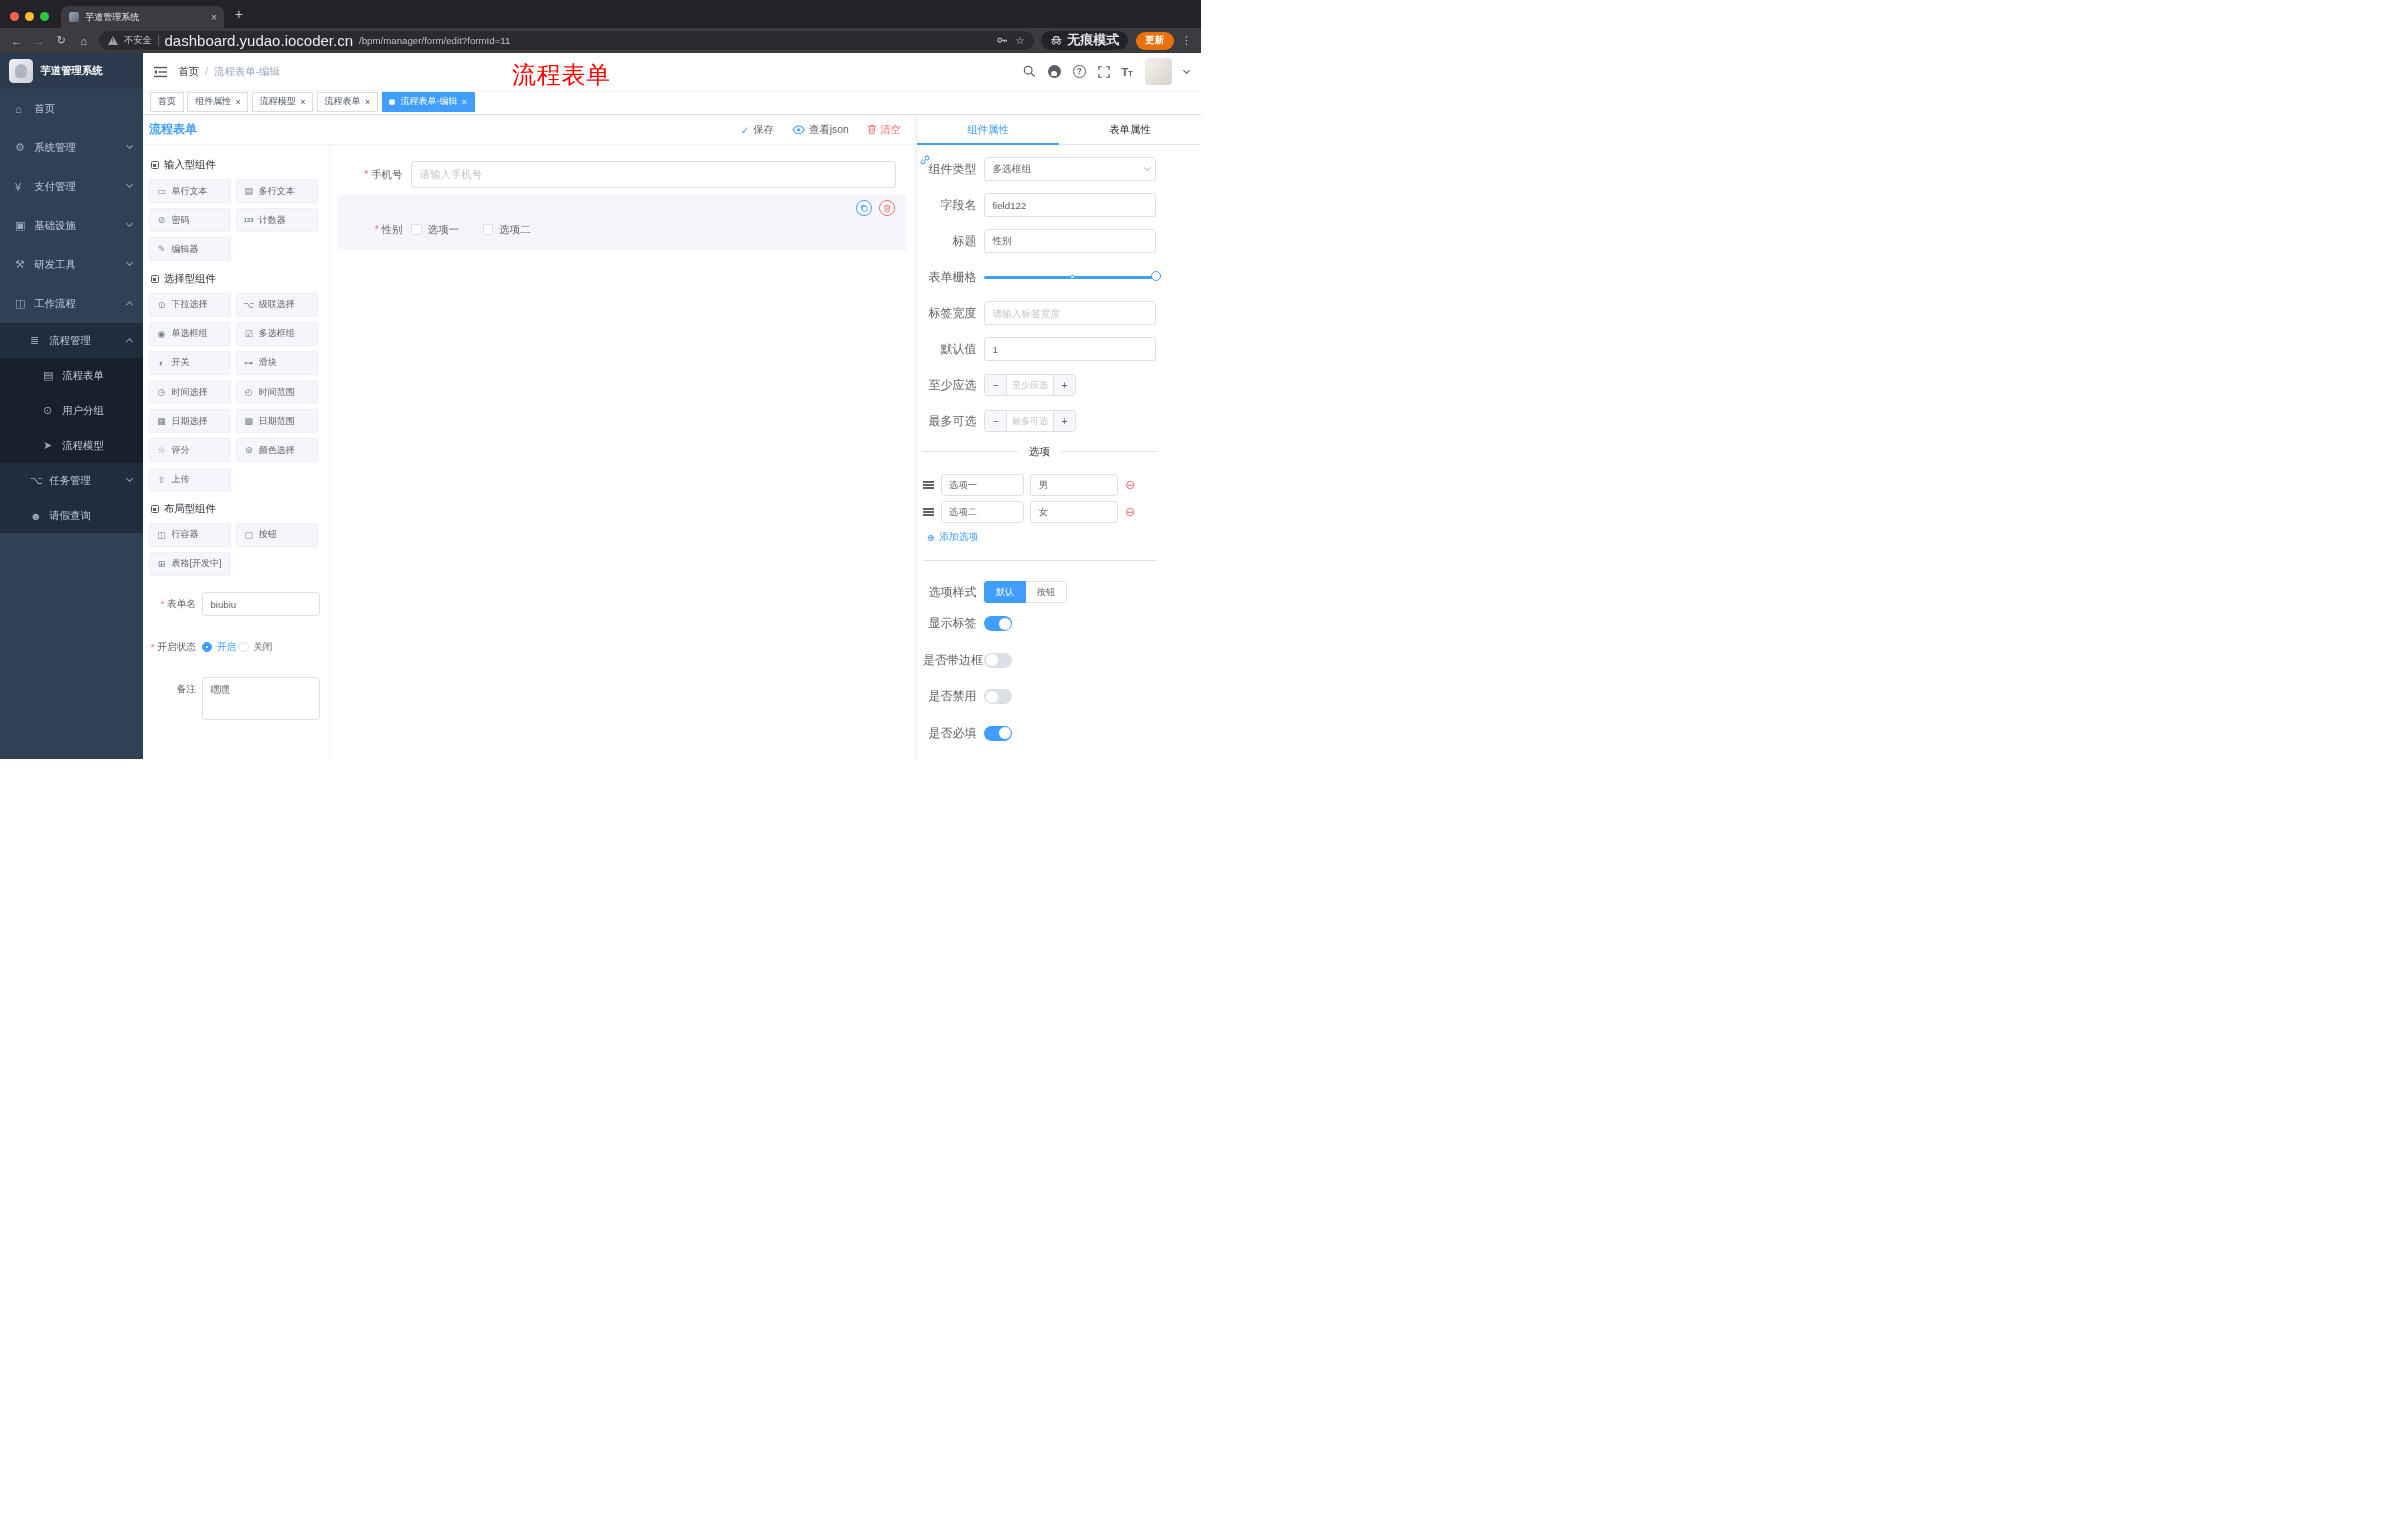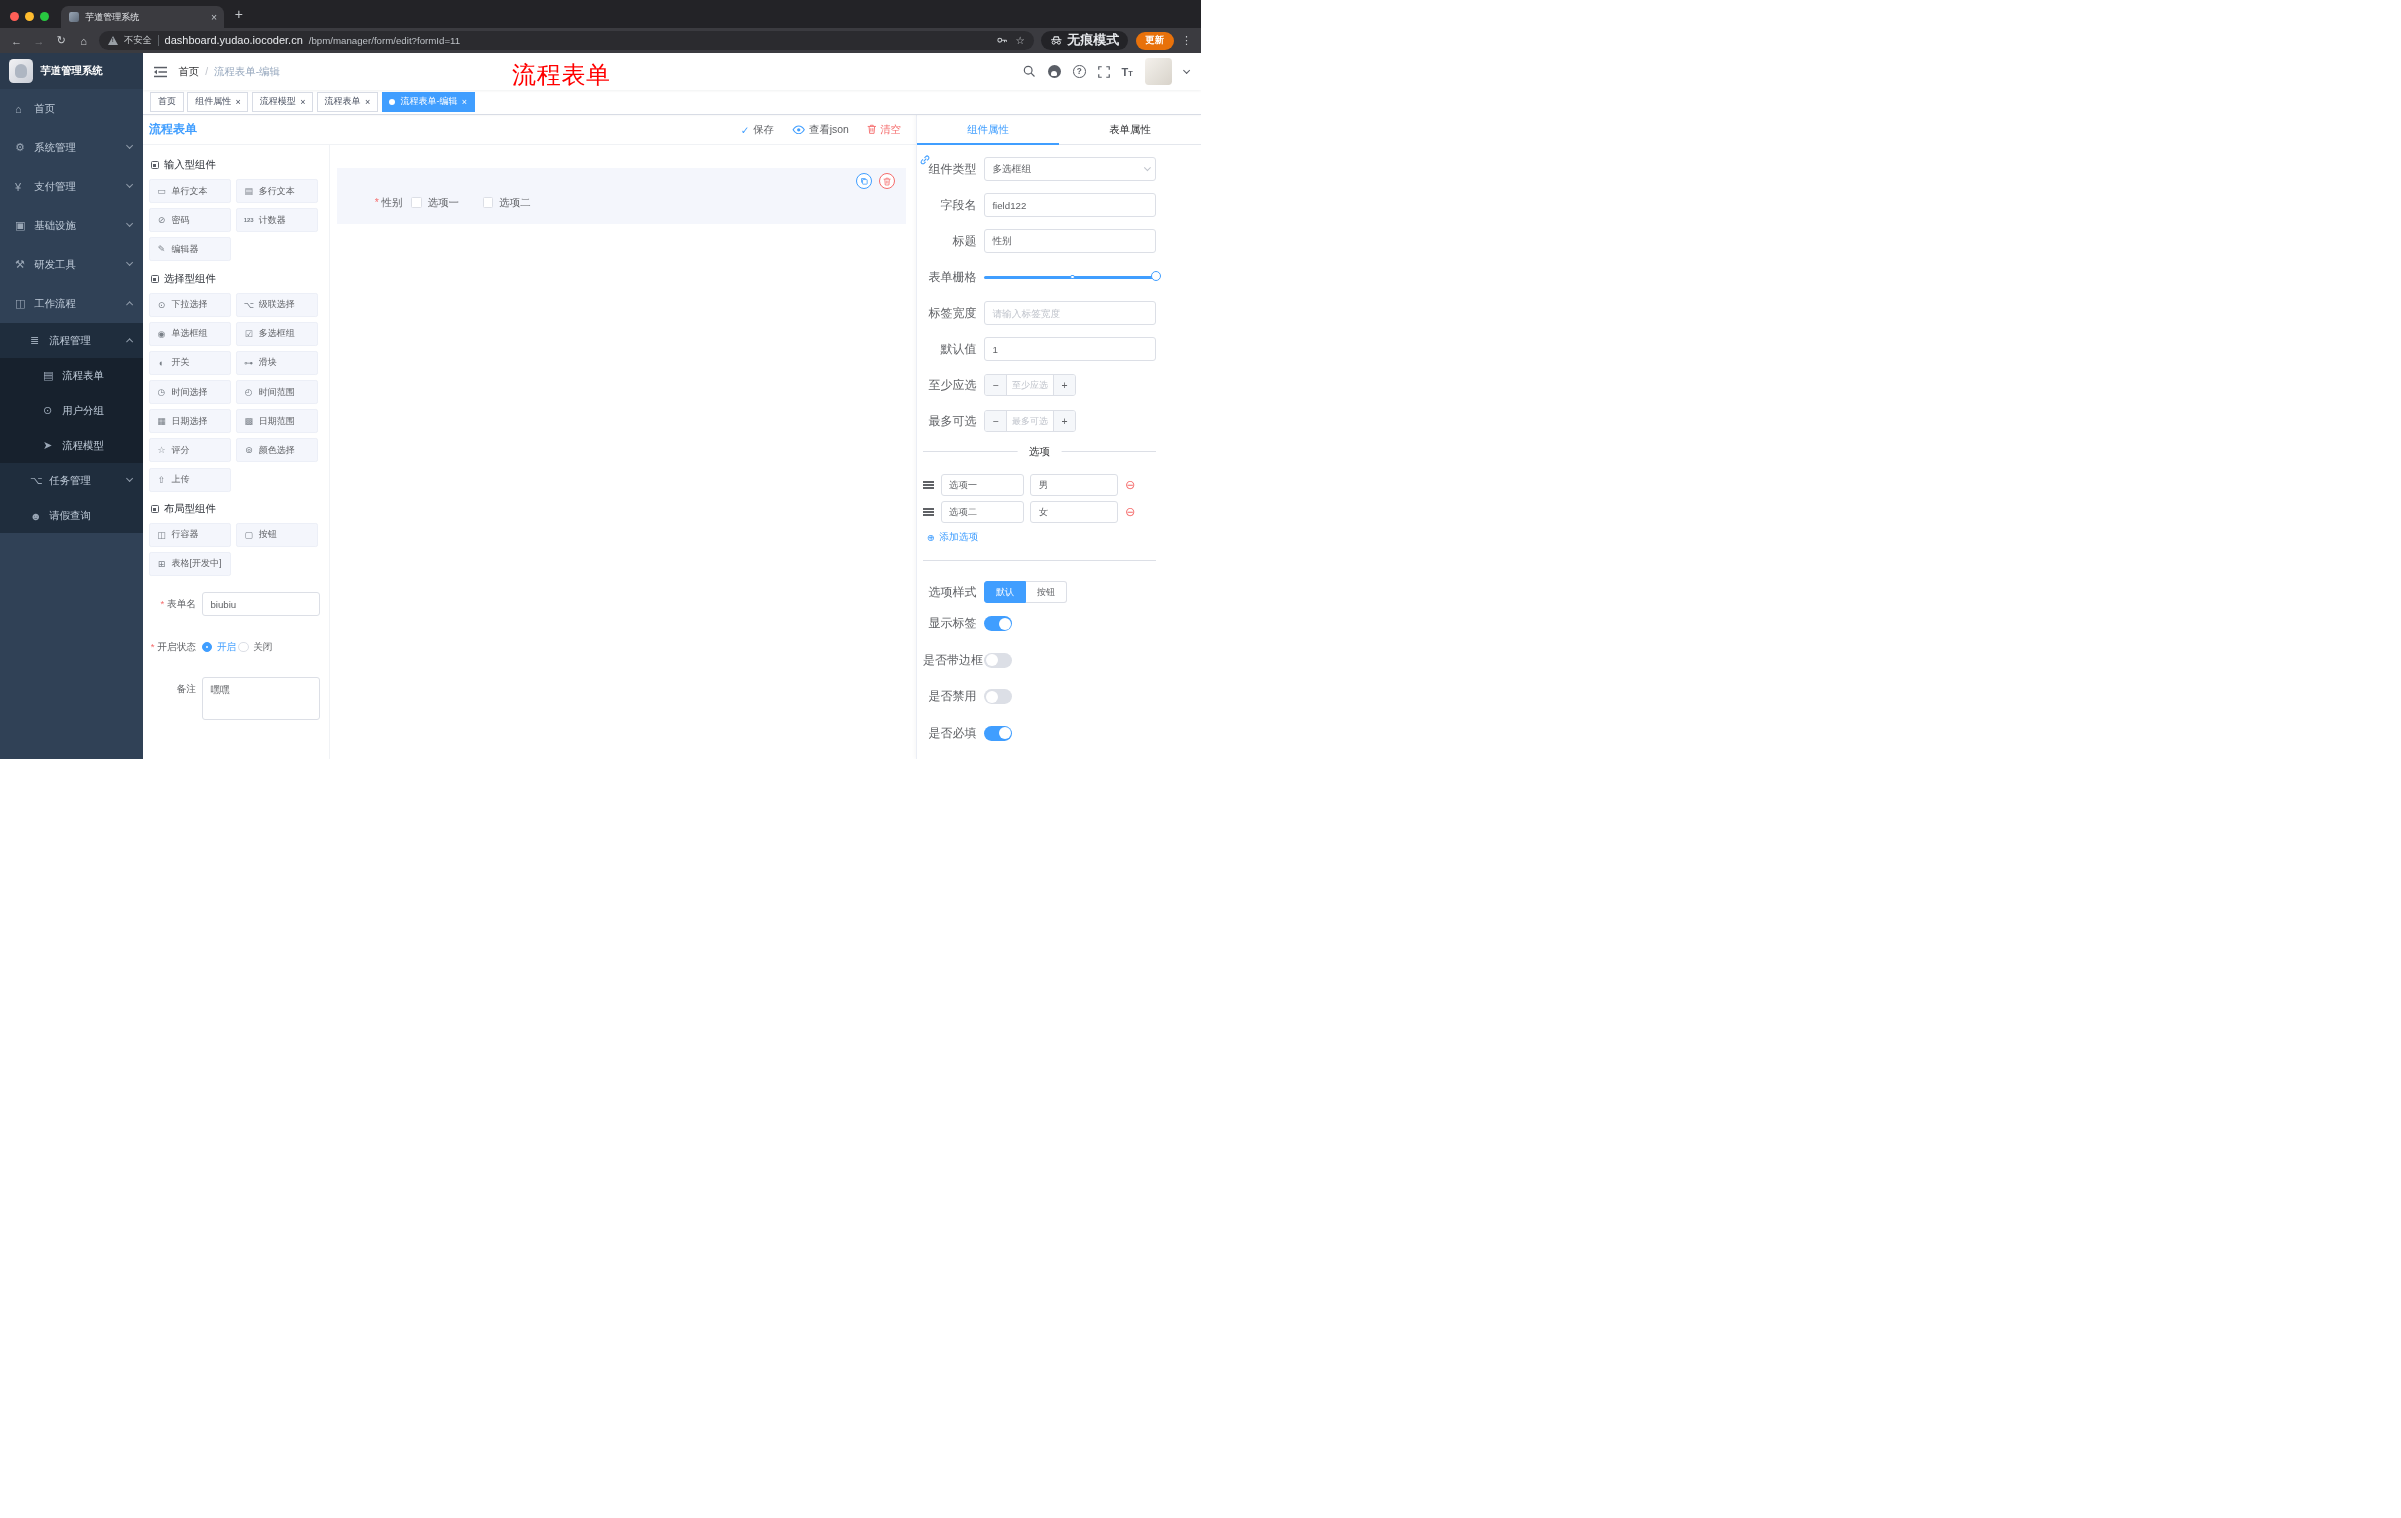--- a/index.html
+++ b/index.html
@@ -22,21 +22,21 @@
   .urlbar { height:25px; background:#3b3b40; display:flex; align-items:center; gap:7.4px; padding:0 9px; flex-shrink:0; }
   .nav-ic { color:#c7cacd; font-size:11px; width:15px; text-align:center; }
   .nav-ic.dim { color:#77797d; }
   .omnibox { flex:1; height:19.3px; background:#2b2b2f; border-radius:10.4px; display:flex; align-items:center;
     gap:6px; padding:0 9px; color:#c7cacd; font-size:9.3px; }
   .warn-tri { position:relative; width:10.4px; height:9px; flex-shrink:0; }
   .warn-tri::before { content:""; position:absolute; inset:0; border-left:5.2px solid transparent;
     border-right:5.2px solid transparent; border-bottom:9px solid #9aa0a6; }
   .warn-tri::after { content:"!"; position:absolute; left:4.1px; top:1.5px; font-size:6px; color:#2b2b2f; font-weight:bold; }
   .om-divider { width:0.7px; height:10.4px; background:#5f6368; }
-  .url-domain { color:#e8eaed; font-size:11px; }
+  .url-domain { color:#e8eaed; font-size:15px; }
   .url-path { color:#bdc1c6; font-size:9.7px; }
   .om-spacer { flex:1; }
   .om-right { display:flex; align-items:center; gap:7.4px; color:#c7cacd; }
   .star { font-size:10.4px; }
   .incog { display:flex; align-items:center; gap:4.5px; background:#232327; border-radius:9.7px;
     height:19.3px; padding:0 9px; color:#e8eaed; font-size:13px;font-weight:bold; }
   .update-pill { background:#e8710a; color:#fff; font-size:9.3px; height:18px; border-radius:9.7px;
     display:flex; align-items:center; padding:0 9.7px; font-weight:bold; }
   .kebab { color:#c7cacd; font-size:11px; }
 
@@ -526,20 +526,24 @@
                   </span>
                 </div>
                 <div class="mrow">
                   <span class="mlabel">备注</span>
                   <span class="mctrl"><textarea class="inp" style="">嘿嘿</textarea></span>
                 </div>
               </div>
             </div>
 
             <div class="canvas">
+              <div class="fieldrow">
+                <span class="flabel req">手机号</span>
+                <input class="inp phone-inp" placeholder="请输入手机号" style="">
+              </div>
               <div class="selected-block">
                 <div class="blk-actions">
                   <span class="circle-btn">
                     <svg width="8.2" height="8.2" viewBox="0 0 16 16">
                         <rect x="5" y="5" width="9" height="9" rx="1" fill="none" stroke="currentColor" stroke-width="1.6"></rect>
                         <path d="M11 3H3v8" fill="none" stroke="currentColor" stroke-width="1.6"></path>
                       </svg>
                   </span>
                   <span class="circle-btn del">
                     <svg width="8.2" height="9" viewBox="0 0 14 15">

